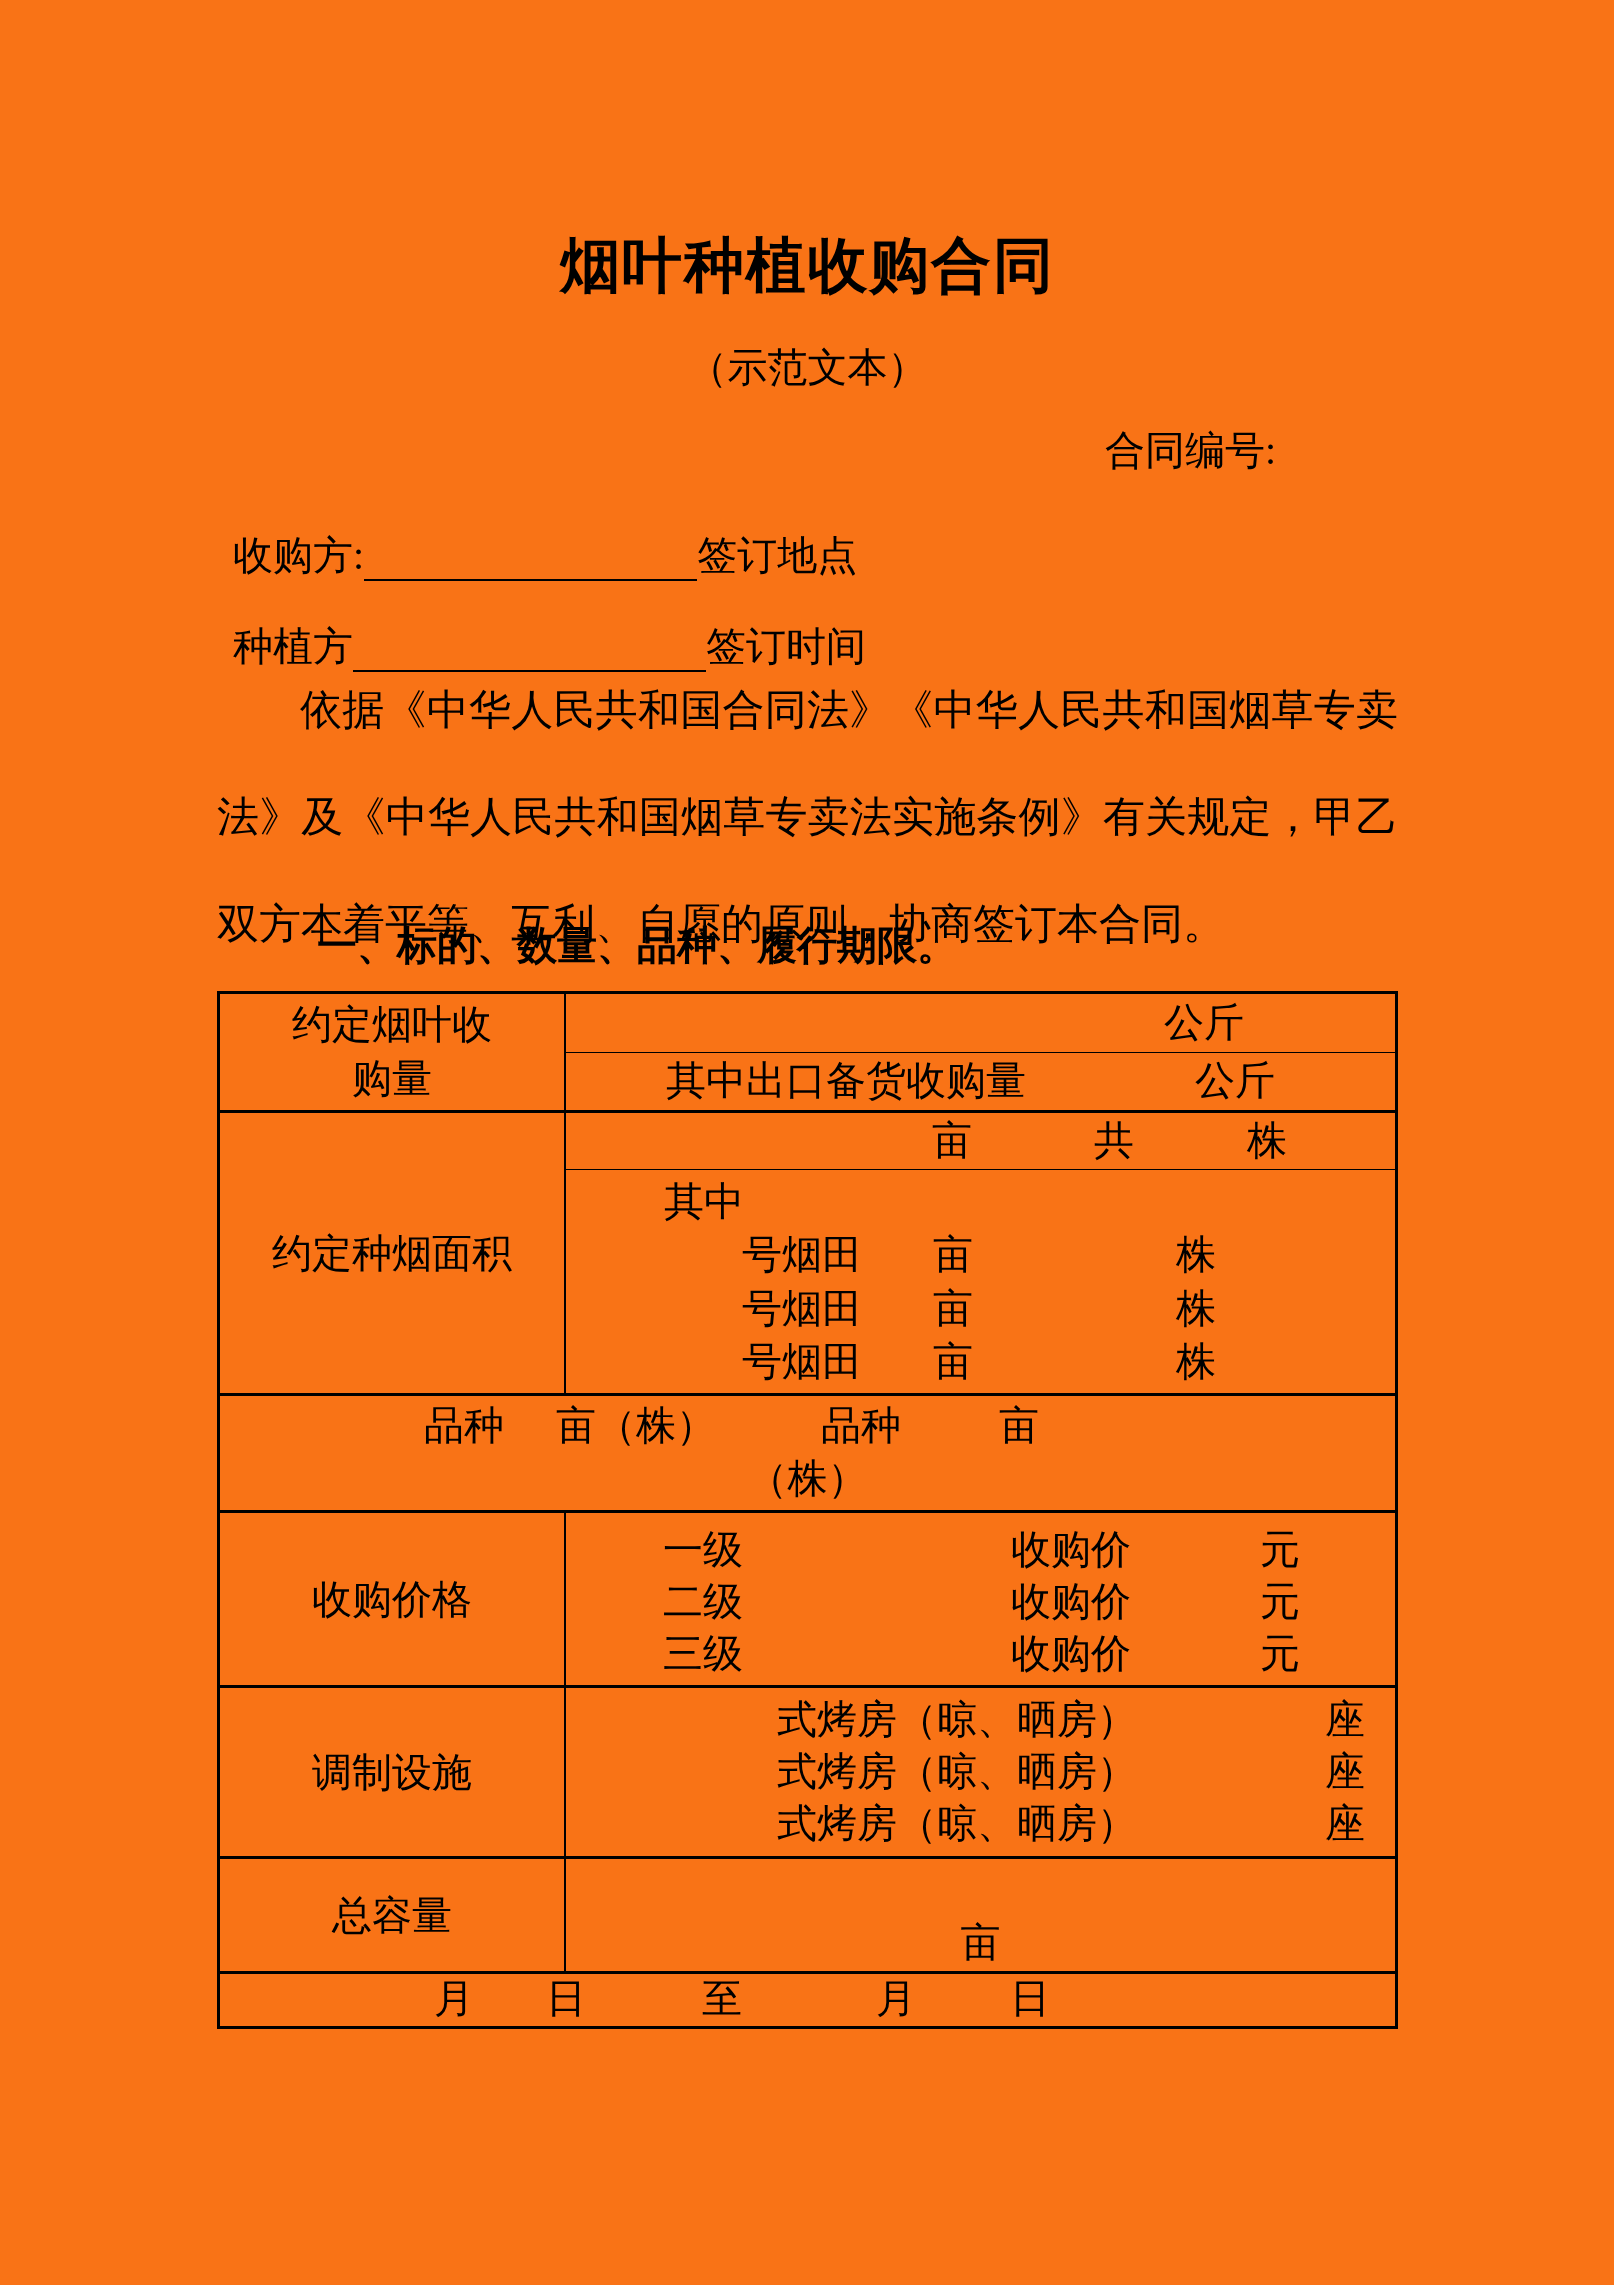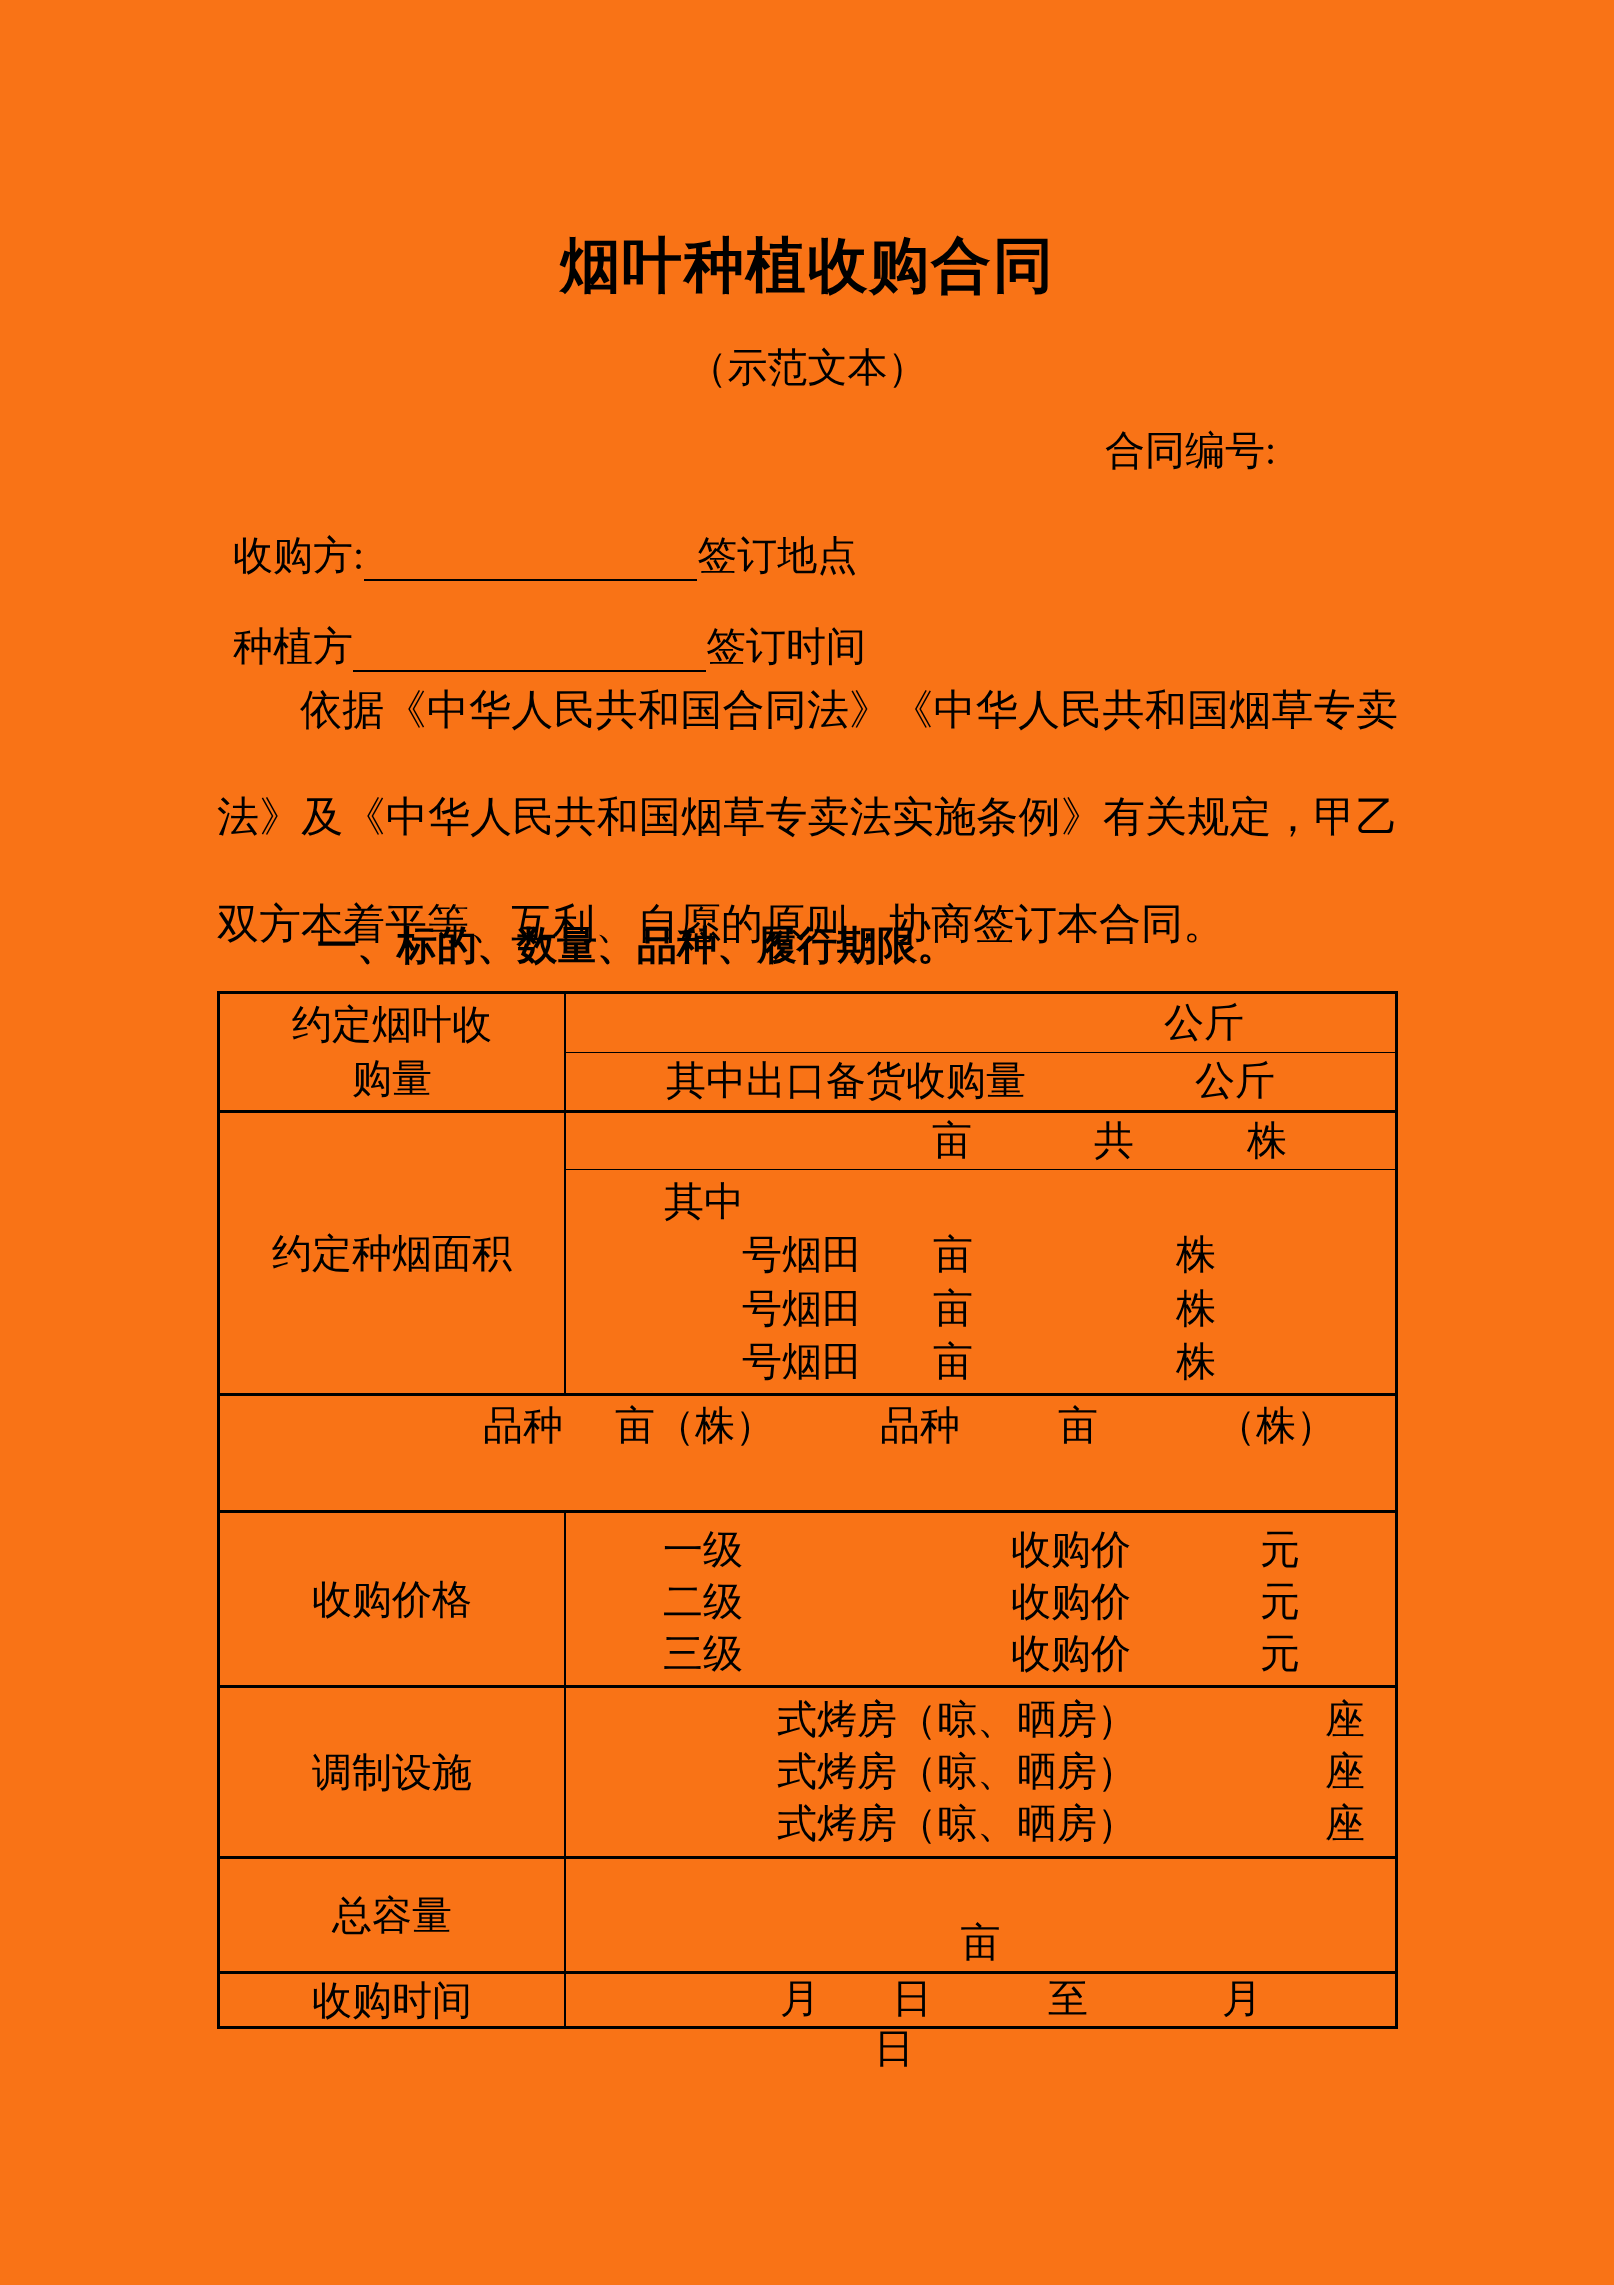--- a/index.html
+++ b/index.html
@@ -74,21 +74,21 @@
   .r1b .unit{margin-left:159px;}
   .r2a{height:57px;line-height:55px;padding-left:366px;}
   .r2a .gong{margin-left:112px;}
   .r2a .zhu{margin-left:103px;}
   .r2b{height:223px;display:flex;flex-direction:column;justify-content:space-around;padding:5.4px 0;}
   .r2b .ln{line-height:51px;}
   .r2b .qz{padding-left:98px;}
   .r2b .fld{padding-left:176px;}
   .r2b .fld .mu{margin-left:71px;}
   .r2b .fld .zhu{margin-left:203px;}
-  .r3c{height:113px;display:flex;flex-direction:row;justify-content:space-around;padding:3.6px 0;}
+  .r3c{height:113px;display:flex;flex-direction:column;justify-content:space-around;padding:3.6px 0;}
   .r3c .ln1{padding-left:204px;line-height:52px;}
   .r3c .ln1 .s2{margin-left:52px;}
   .r3c .ln1 .s3{margin-left:105px;}
   .r3c .ln1 .s4{margin-left:98px;}
   .r3c .ln2{text-align:center;line-height:52px;}
   .r4c,.r5c{display:flex;flex-direction:column;justify-content:flex-end;padding:5.4px 0;}
   .r4c{height:172px;}
   .r5c{height:167px;}
   .r4c .ln{padding-left:97px;line-height:52px;}
   .r4c .price{margin-left:268px;}
@@ -212,23 +212,20 @@
     <div class="trow" style="height:115px;">
       <div class="tlabel">
         <span>总容量</span>
       </div>
       <div class="tcontent r6c">
         <div class="unit">亩</div>
       </div>
     </div>
 
     <div class="trow last" style="height:52px;">
-      <div class="tlabel">
-        <span>收购时间</span>
-      </div>
       <div class="tcontent r7c">
         <span class="g">月</span><span class="g i1">日</span><span class="g i2">至</span><span class="g i3">月</span><span class="g i4">日</span>
       </div>
     </div>
 
   </div>
 </div>
 
 
 </body></html>

